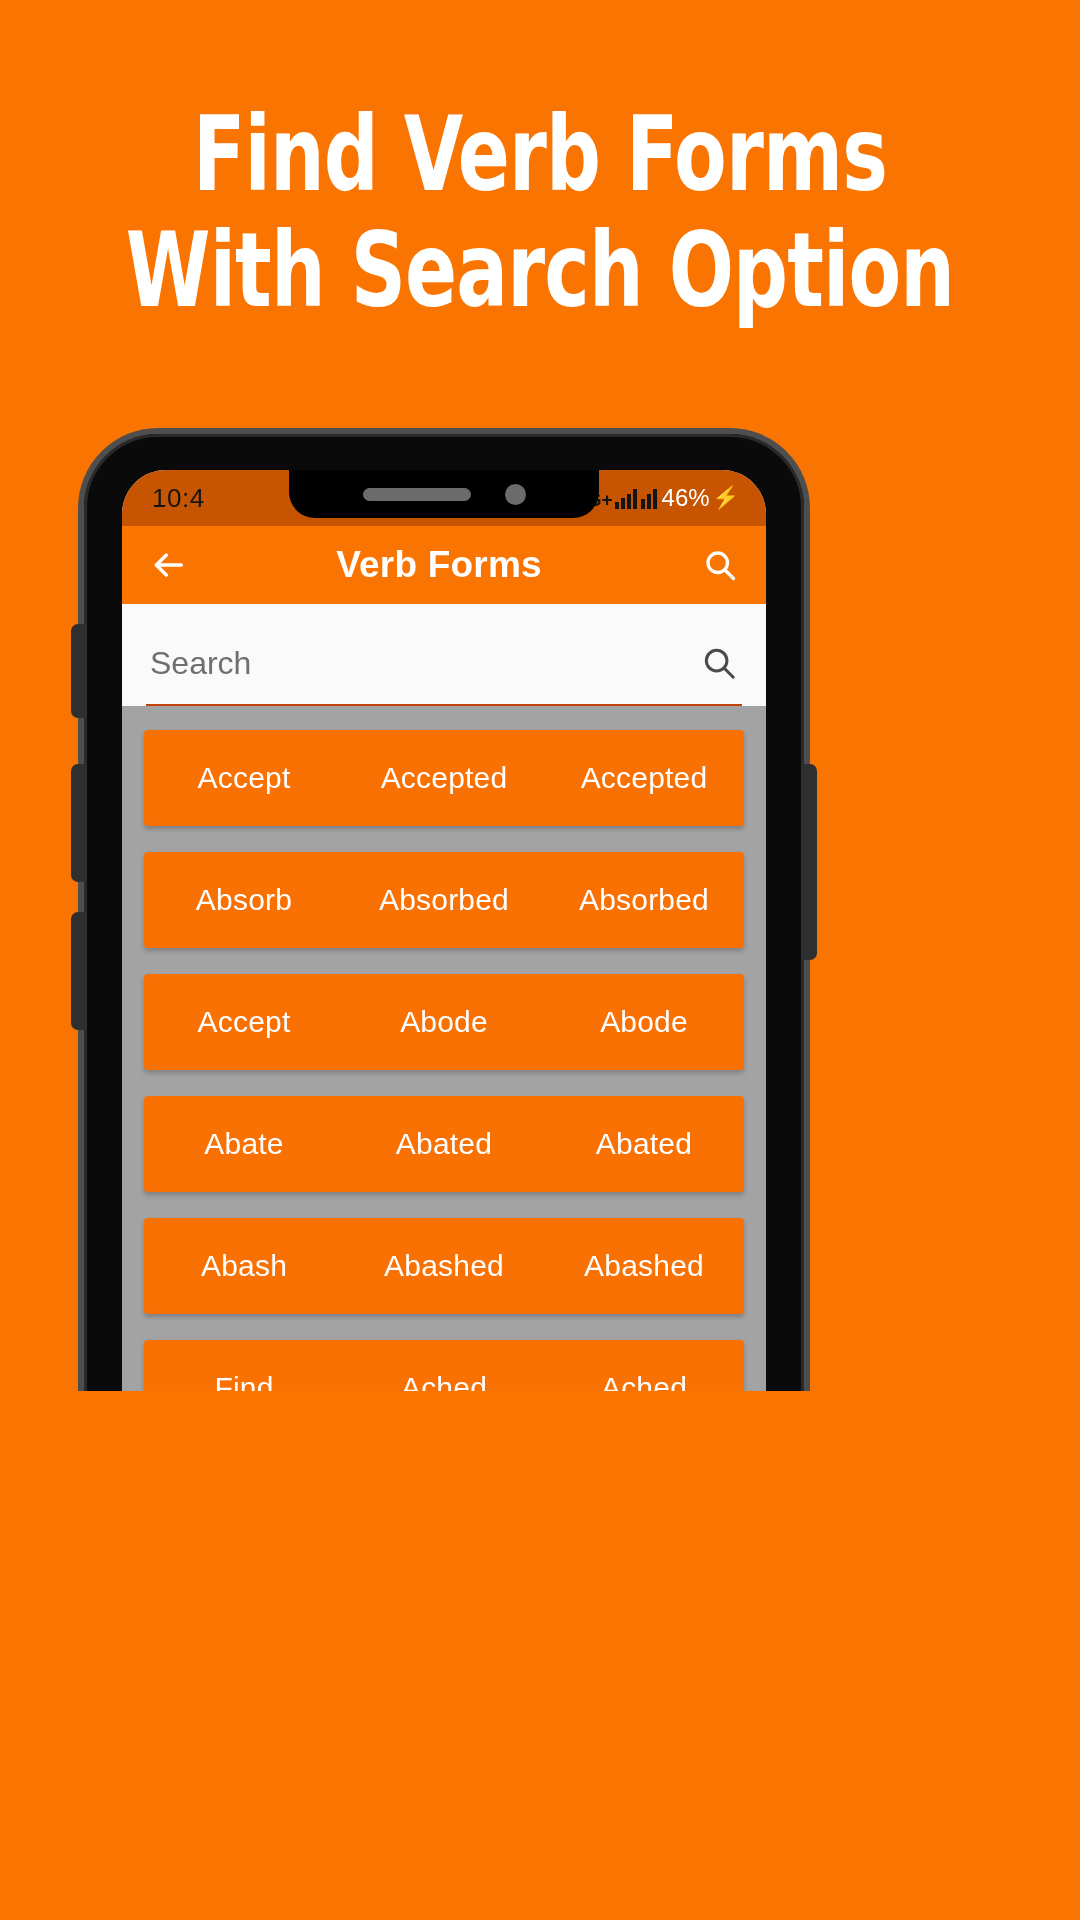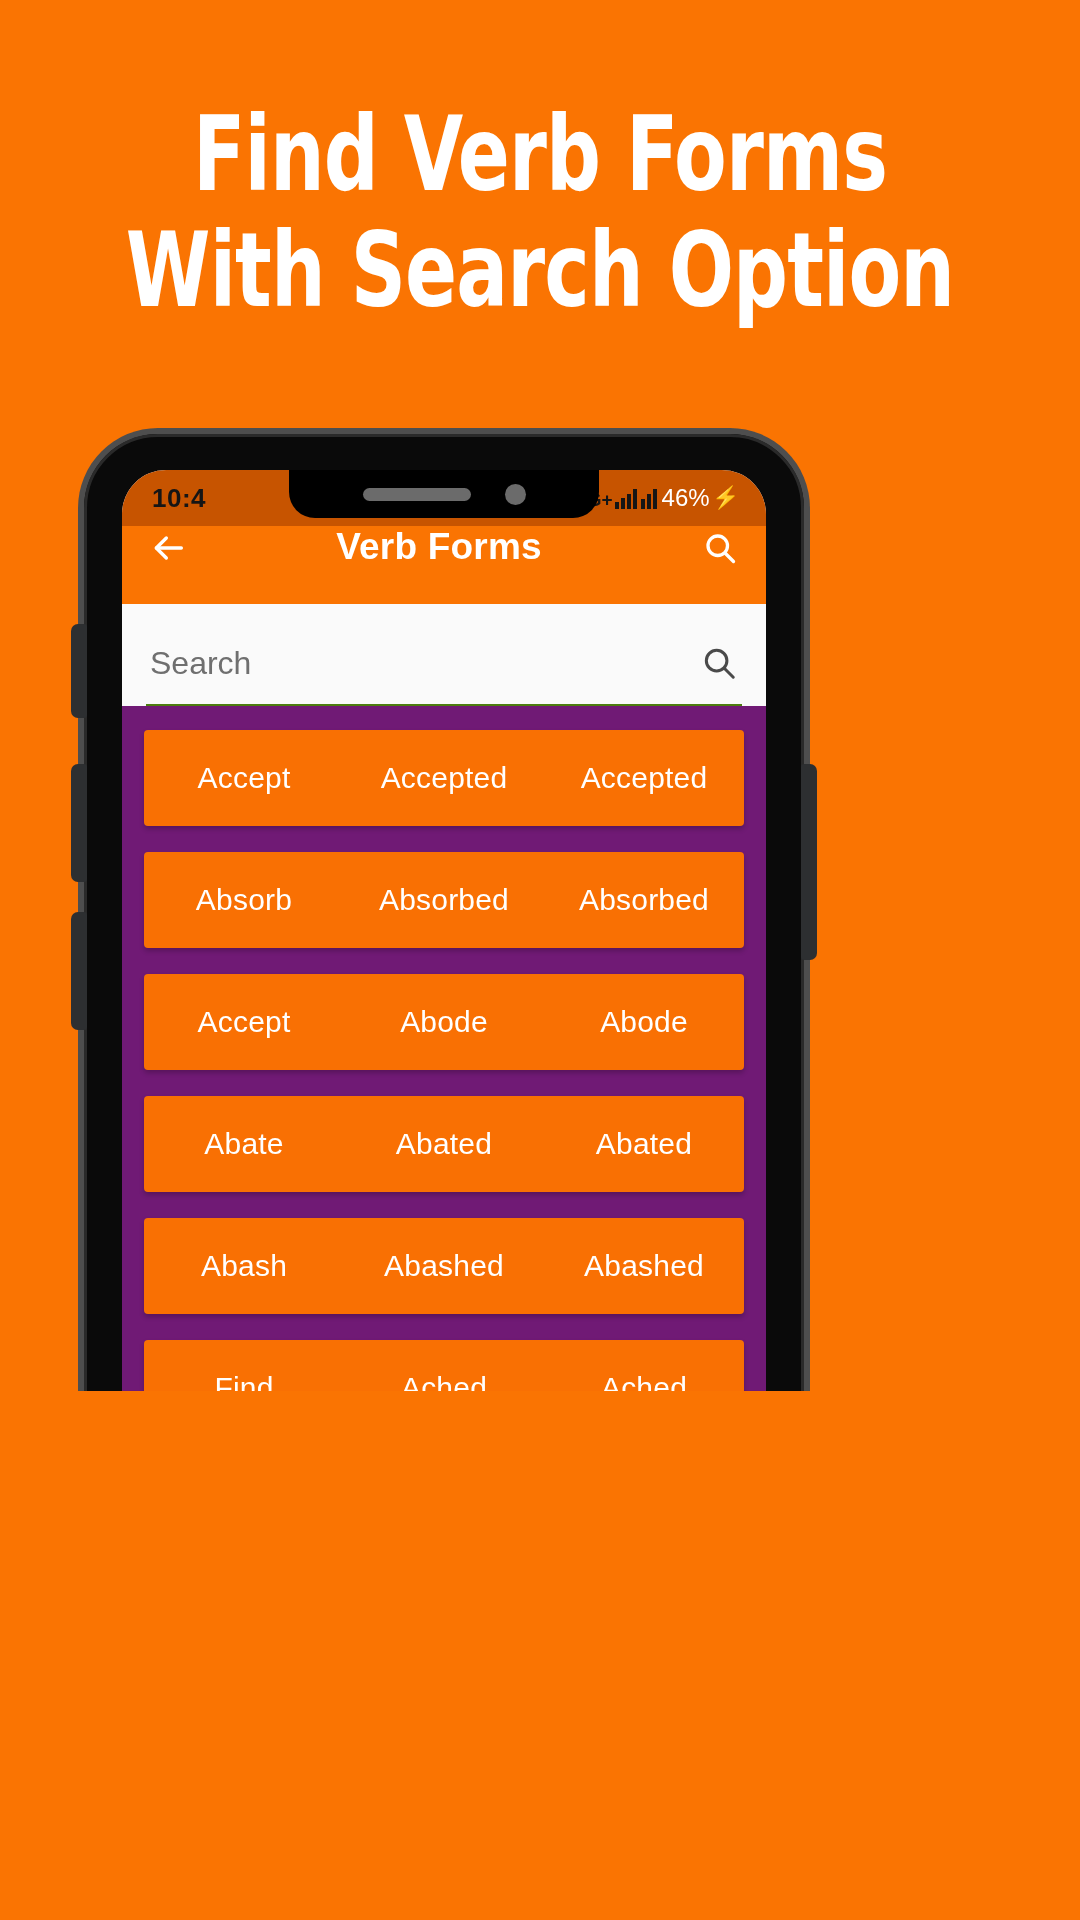--- a/index.html
+++ b/index.html
@@ -82,21 +82,21 @@
     height:56px;
     background:#C75400;
     display:flex;
     align-items:center;
     justify-content:space-between;
     padding:0 18px;
     color:#111;
   }
   .sb-time {
     font-size:26px;
-    font-weight:700;
+    font-weight:400;
     color:#151515;
     letter-spacing:0.5px;
     padding-left:12px;
   }
   .sb-right {
     display:flex;
     align-items:center;
     gap:5px;
     padding-right:8px;
   }
@@ -143,20 +143,21 @@
     width:21px; height:21px;
     background:#6b6b6b;
     border-radius:50%;
   }
 
   
   .appbar {
     height:78px;
     background:#FA7402;
     display:flex;
+    align-items:center;
     padding:0 24px;
     position:relative;
   }
   .back-arrow {
     width:44px; height:44px;
     display:flex; align-items:center; justify-content:center;
     color:#fff;
   }
   .appbar-title {
     flex:1;
@@ -176,32 +177,32 @@
   
   .searchwrap {
     background:#FAFAFA;
     padding:40px 24px 0 24px;
   }
   .searchrow {
     display:flex;
     align-items:center;
     justify-content:space-between;
     padding:0 4px 22px 4px;
-    border-bottom:2px solid #4d7c0f;
+    border-bottom:2px solid #c2410c;
   }
   .search-placeholder {
     color:#6f6f6f;
     font-size:32px;
   }
   .search-mag { color:#4a4a4a; display:flex; align-items:center; }
 
   
   .list {
     padding:24px 22px 0 22px;
-    background:#701a75;
+    background:#a3a3a3;
   }
   .verb-row {
     background:#F97003;
     border-radius:4px;
     height:96px;
     margin-bottom:26px;
     display:flex;
     align-items:center;
     box-shadow:0 3px 5px rgba(0,0,0,0.22);
   }

